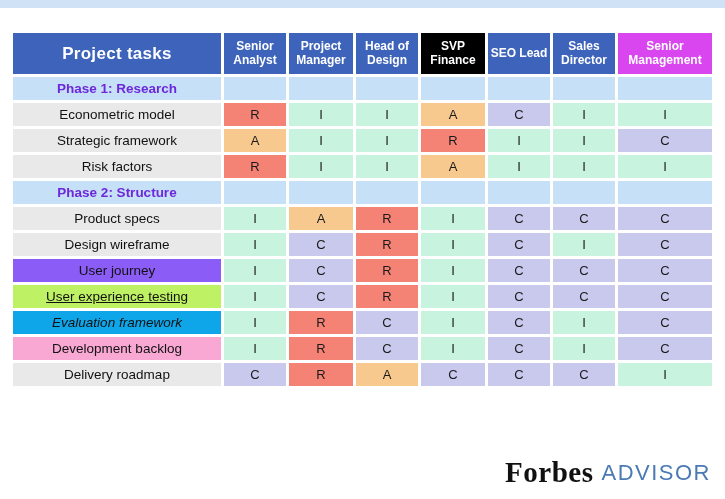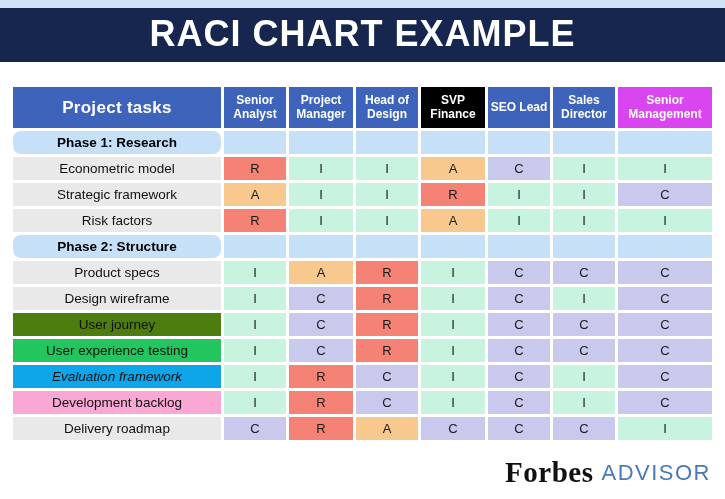--- a/index.html
+++ b/index.html
@@ -62,22 +62,21 @@
     height: 23px;
     font-size: 13px;
     color: #1a1a1a;
   }
   td.label-cell {
     font-size: 13.5px;
     color: #111111;
   }
   td.phase-cell {
     font-weight: bold;
-    color: #000000;
-    border-radius: 8px;
+    color: #6d28d9;
   }
   td.raci-letter {
     font-weight: 500;
   }
   .footer {
     position: absolute;
     right: 14px;
     bottom: 10px;
     display: flex;
     align-items: center;
@@ -95,23 +94,20 @@
     letter-spacing: 1.5px;
   }
 </style>
 </head>
 <body>
 
 <div class="page">
 
   <div class="top-strip" style="background: rgb(207, 226, 246);"></div>
 
-  <div class="banner" style="background: rgb(22, 38, 79);">
-    <div class="banner-title" style="color: rgb(255, 255, 255);">RACI CHART EXAMPLE</div>
-  </div>
 
   <div class="table-wrap">
     <table class="raci">
       <colgroup>
           <col style="width: 208px;">
           <col style="width: 62px;">
           <col style="width: 64px;">
           <col style="width: 62px;">
           <col style="width: 64px;">
           <col style="width: 62px;">
@@ -195,31 +191,31 @@
             <td class="cell label-cell" style="background: rgb(233, 233, 233);">Design wireframe</td>
             <td class="cell raci-letter" style="background: rgb(200, 244, 223);">I</td>
             <td class="cell raci-letter" style="background: rgb(201, 200, 237);">C</td>
             <td class="cell raci-letter" style="background: rgb(244, 130, 117);">R</td>
             <td class="cell raci-letter" style="background: rgb(200, 244, 223);">I</td>
             <td class="cell raci-letter" style="background: rgb(201, 200, 237);">C</td>
             <td class="cell raci-letter" style="background: rgb(200, 244, 223);">I</td>
             <td class="cell raci-letter" style="background: rgb(201, 200, 237);">C</td>
           </tr>
           <tr>
-            <td class="cell label-cell" style="background: #4d7c0f;">User journey</td>
-            <td class="cell raci-letter" style="background: rgb(200, 244, 223);">I</td>
-            <td class="cell raci-letter" style="background: rgb(201, 200, 237);">C</td>
-            <td class="cell raci-letter" style="background: rgb(244, 130, 117);">R</td>
-            <td class="cell raci-letter" style="background: rgb(200, 244, 223);">I</td>
-            <td class="cell raci-letter" style="background: rgb(201, 200, 237);">C</td>
-            <td class="cell raci-letter" style="background: rgb(201, 200, 237);">C</td>
-            <td class="cell raci-letter" style="background: rgb(201, 200, 237);">C</td>
-          </tr>
-          <tr>
-            <td class="cell label-cell" style="background: #22c55e;">User experience testing</td>
+            <td class="cell label-cell" style="background: #8b5cf6;">User journey</td>
+            <td class="cell raci-letter" style="background: rgb(200, 244, 223);">I</td>
+            <td class="cell raci-letter" style="background: rgb(201, 200, 237);">C</td>
+            <td class="cell raci-letter" style="background: rgb(244, 130, 117);">R</td>
+            <td class="cell raci-letter" style="background: rgb(200, 244, 223);">I</td>
+            <td class="cell raci-letter" style="background: rgb(201, 200, 237);">C</td>
+            <td class="cell raci-letter" style="background: rgb(201, 200, 237);">C</td>
+            <td class="cell raci-letter" style="background: rgb(201, 200, 237);">C</td>
+          </tr>
+          <tr>
+            <td class="cell label-cell" style="background: #bef264; text-decoration: underline;">User experience testing</td>
             <td class="cell raci-letter" style="background: rgb(200, 244, 223);">I</td>
             <td class="cell raci-letter" style="background: rgb(201, 200, 237);">C</td>
             <td class="cell raci-letter" style="background: rgb(244, 130, 117);">R</td>
             <td class="cell raci-letter" style="background: rgb(200, 244, 223);">I</td>
             <td class="cell raci-letter" style="background: rgb(201, 200, 237);">C</td>
             <td class="cell raci-letter" style="background: rgb(201, 200, 237);">C</td>
             <td class="cell raci-letter" style="background: rgb(201, 200, 237);">C</td>
           </tr>
           <tr>
             <td class="cell label-cell" style="background: #0ea5e9; font-style: italic;">Evaluation framework</td>

